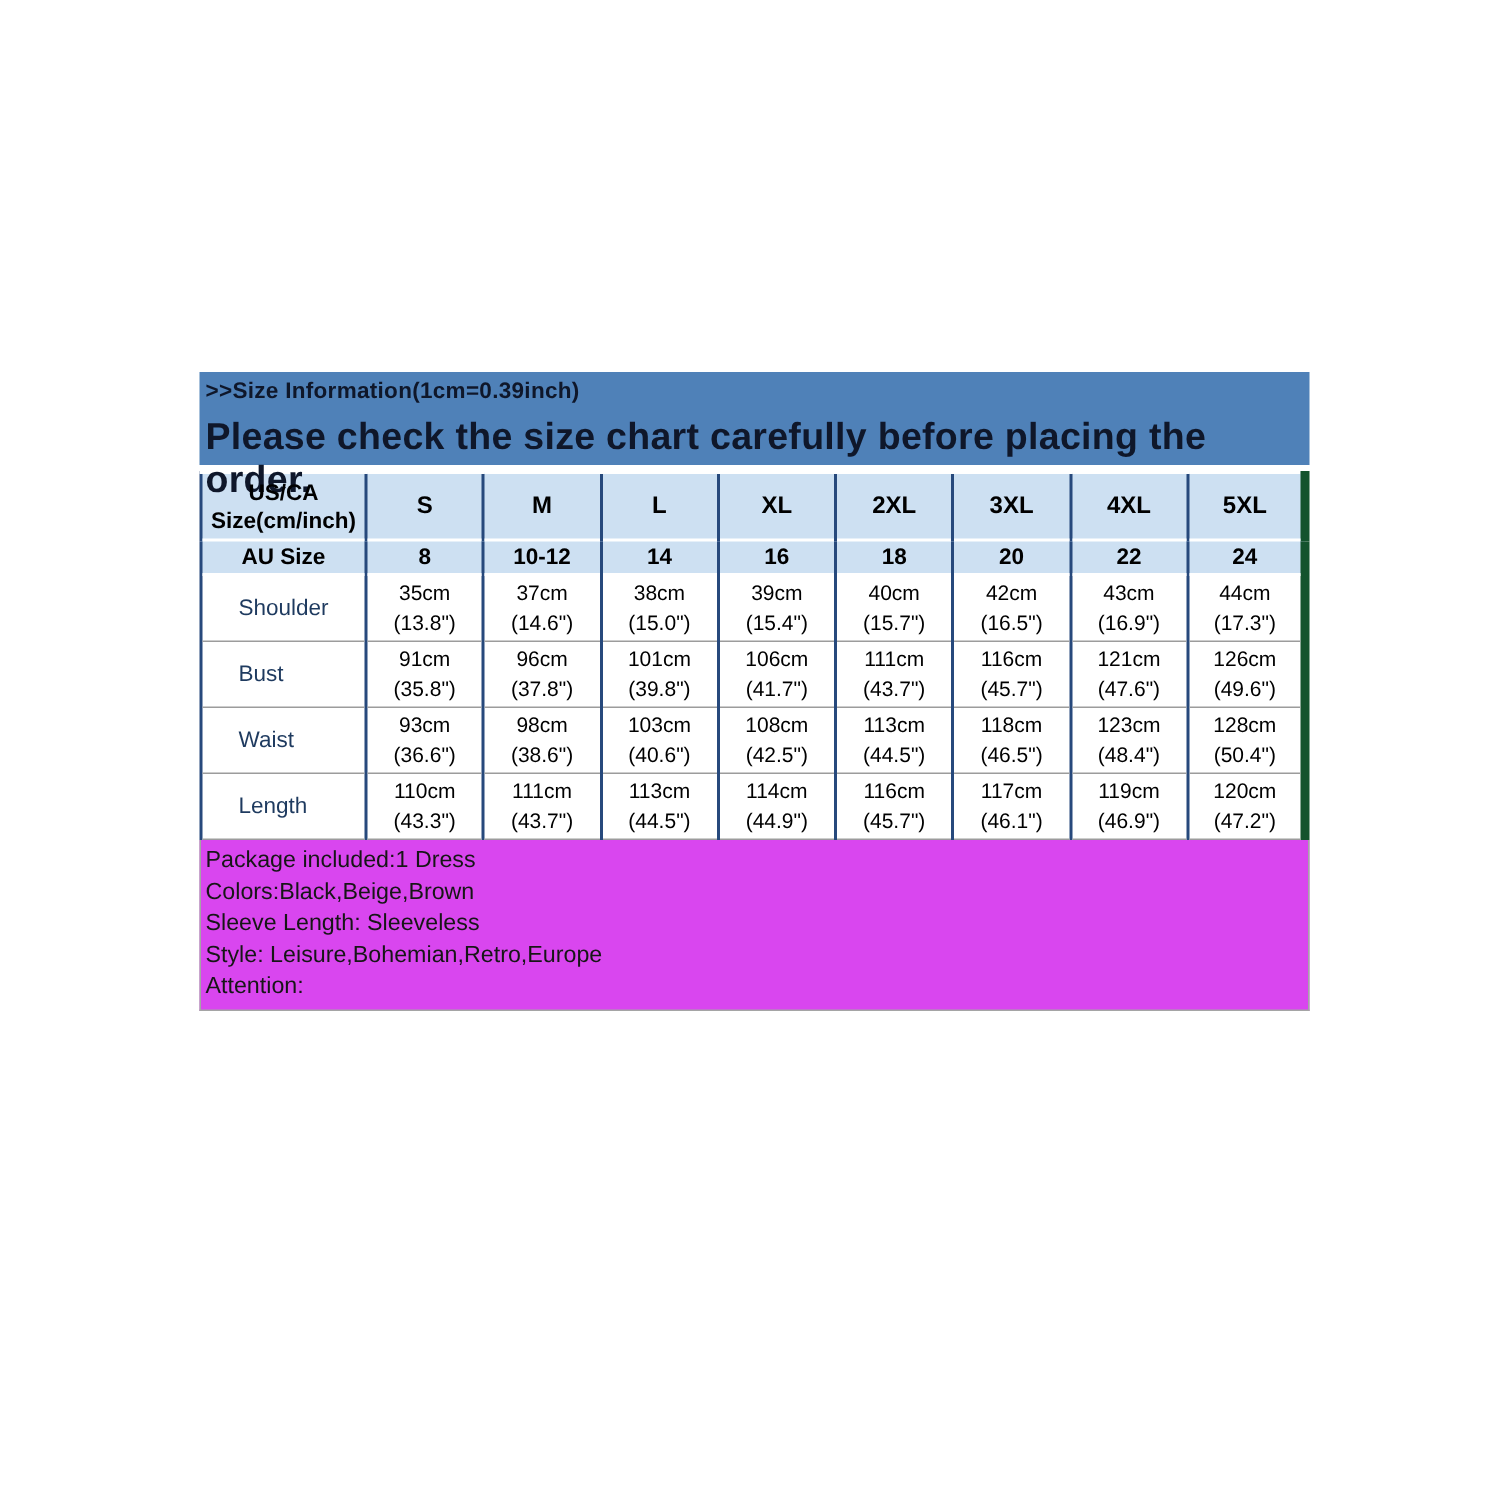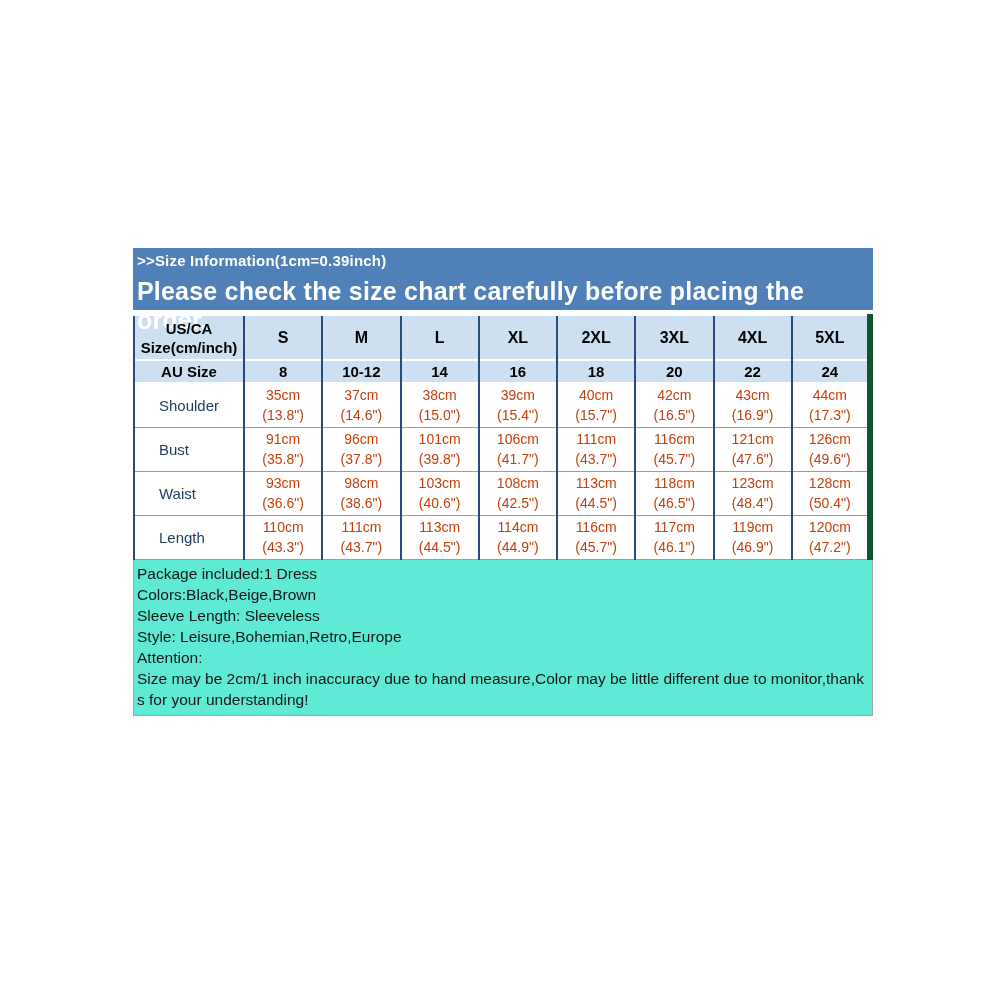--- a/index.html
+++ b/index.html
@@ -19,21 +19,21 @@
     left: 133px;
     top: 248px;
     width: 740px;
   }
   
   .banner {
     box-sizing: border-box;
     width: 740px;
     height: 62px;
     background: #4f81b8;
-    color: #ffffff;
+    color: #0f172a;
     padding: 4px 6px 0 4px;
   }
   .banner-line1 {
     font-size: 15px;
     font-weight: bold;
     letter-spacing: 0.2px;
     margin-bottom: 8px;
   }
   .banner-line2 {
     font-size: 25px;
@@ -80,27 +80,27 @@
     background: #5b8cc4;
     border-top: 2px solid #ffffff;
     color: #1e3a5f;
     text-align: left;
     padding-left: 24px;
     font-size: 15px;
   }
   td.meas-cell {
     font-size: 14px;
     line-height: 20px;
-    color: #c2410c;
+    color: #000000;
   }
   
   .details {
     box-sizing: border-box;
     width: 740px;
-    background: #5eead4;
+    background: #d946ef;
     border: 1px solid #a5a5a5;
     border-top: none;
     padding: 3px 2px 5px 3px;
     font-size: 15.5px;
     line-height: 21px;
     color: #161616;
   }
   .attention-text { word-break: break-all; }
 </style>
 </head>
@@ -286,16 +286,15 @@
         </tr>
       </tbody>
   </table>
 
   <div class="details">
     <div class="detail-line">Package included:1 Dress</div>
     <div class="detail-line">Colors:Black,Beige,Brown</div>
     <div class="detail-line">Sleeve Length: Sleeveless</div>
     <div class="detail-line">Style: Leisure,Bohemian,Retro,Europe</div>
     <div class="detail-line">Attention:</div>
-    <div class="attention-text">Size may be 2cm/1 inch inaccuracy due to hand measure,Color may be little different due to monitor,thanks for your understanding!</div>
   </div>
 
 </div>
 
 </body></html>

